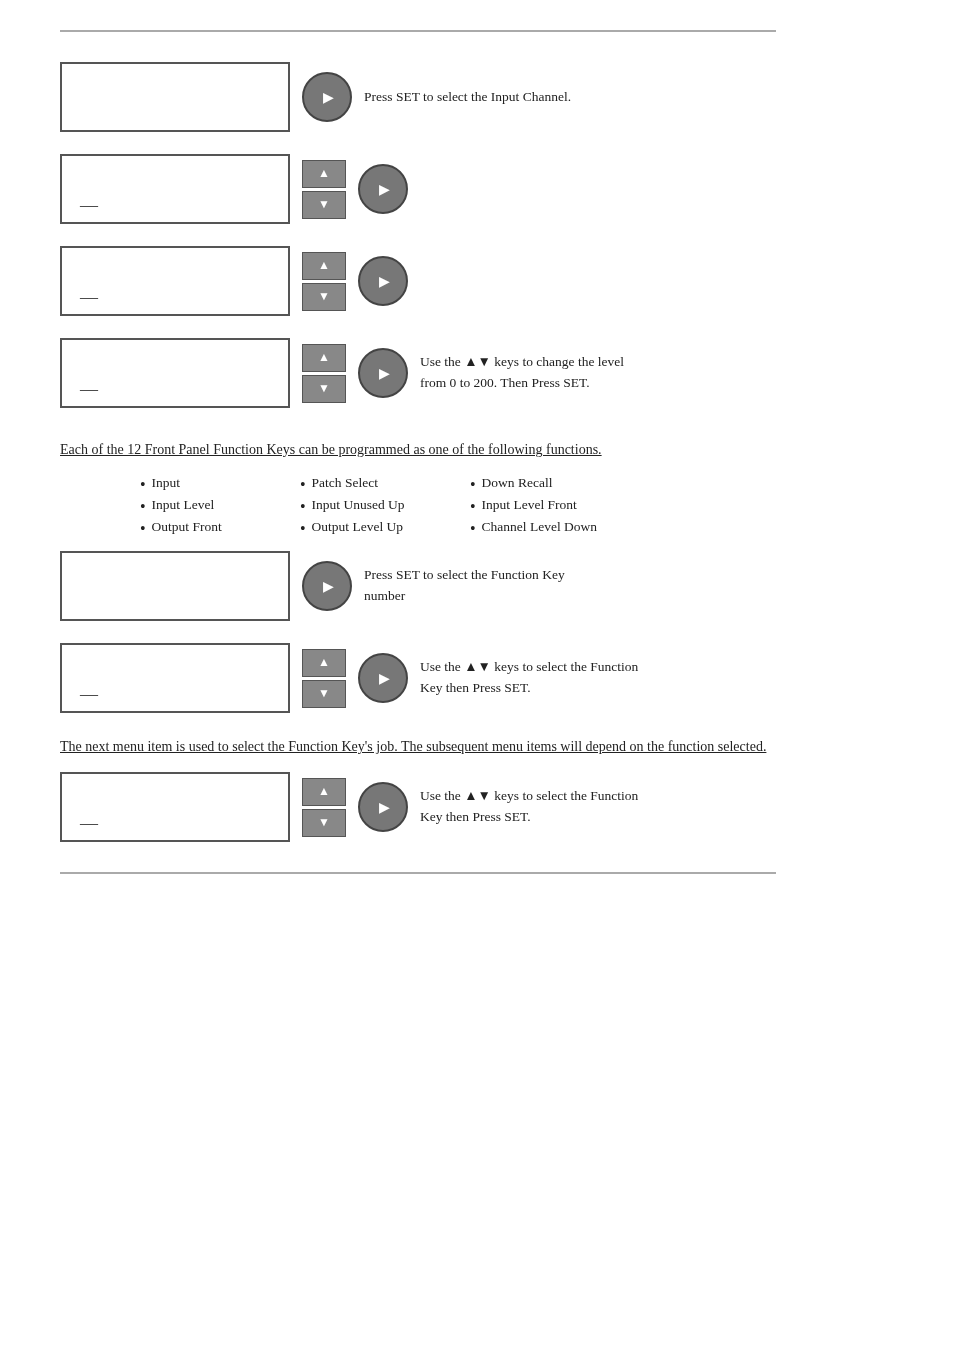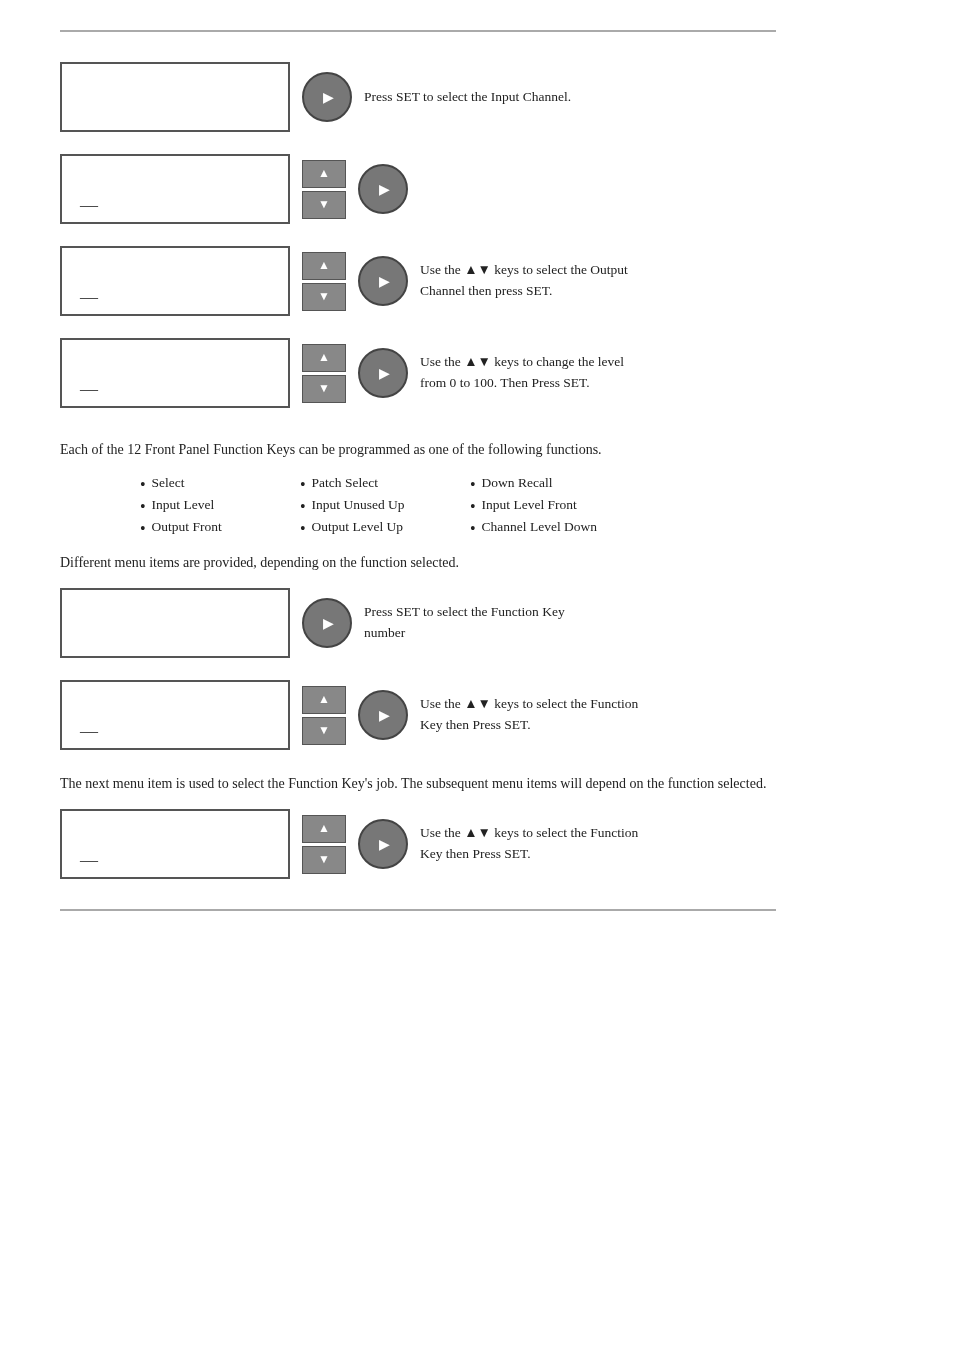--- a/index.html
+++ b/index.html
@@ -94,20 +94,21 @@
     }
 
     
     .section-gap {
       margin: 30px 0 18px 0;
     }
     .section-text {
       font-size: 14px;
       line-height: 1.65;
       margin-bottom: 14px;
+      text-decoration: underline;
     }
 
     
     .bullet-grid {
       display: grid;
       grid-template-columns: 160px 170px 200px;
       grid-template-rows: auto auto auto;
       row-gap: 4px;
       column-gap: 0;
       margin: 10px 0 14px 80px;
@@ -151,45 +152,44 @@
 
     <div class="diagram-row">
       <div class="lcd-box">
         <span class="lcd-dash">—</span>
       </div>
       <div class="button-group">
         <div class="up-down-btn">▲</div>
         <div class="up-down-btn">▼</div>
       </div>
       <div class="set-btn"></div>
-      <div class="desc-text">Use the ▲▼ keys to select the Output Channel then press SET.</div>
-    </div>
-
-    <div class="diagram-row">
-      <div class="lcd-box">
-        <span class="lcd-dash">—</span>
-      </div>
-      <div class="button-group">
-        <div class="up-down-btn">▲</div>
-        <div class="up-down-btn">▼</div>
-      </div>
-      <div class="set-btn"></div>
-      <div class="desc-text">Use the ▲▼ keys to change the level from 0 to 100. Then Press SET.</div>
+    </div>
+
+    <div class="diagram-row">
+      <div class="lcd-box">
+        <span class="lcd-dash">—</span>
+      </div>
+      <div class="button-group">
+        <div class="up-down-btn">▲</div>
+        <div class="up-down-btn">▼</div>
+      </div>
+      <div class="set-btn"></div>
+      <div class="desc-text">Use the ▲▼ keys to change the level from 0 to 200. Then Press SET.</div>
     </div>
   </div>
 
   <div class="section-gap"></div>
 
   <p class="section-text">Each of the 12 Front Panel Function Keys can be programmed as one of the following functions.</p>
 
   <div class="bullet-grid">
 
     <div class="bullet-item">
       <span class="bullet-dot">•</span>
-      <span>Select</span>
+      <span>Input</span>
     </div>
     <div class="bullet-item">
       <span class="bullet-dot">•</span>
       <span>Patch Select</span>
     </div>
     <div class="bullet-item">
       <span class="bullet-dot">•</span>
       <span>Down Recall</span>
     </div>
 
@@ -213,21 +213,20 @@
     <div class="bullet-item">
       <span class="bullet-dot">•</span>
       <span>Output Level Up</span>
     </div>
     <div class="bullet-item">
       <span class="bullet-dot">•</span>
       <span>Channel Level Down</span>
     </div>
   </div>
 
-  <p class="section-text">Different menu items are provided, depending on the function selected.</p>
 
   <div>
 
     <div class="diagram-row">
       <div class="lcd-box"></div>
       <div class="set-btn"></div>
       <div class="desc-text">Press SET to select the Function Key number</div>
     </div>
 
     <div class="diagram-row">

